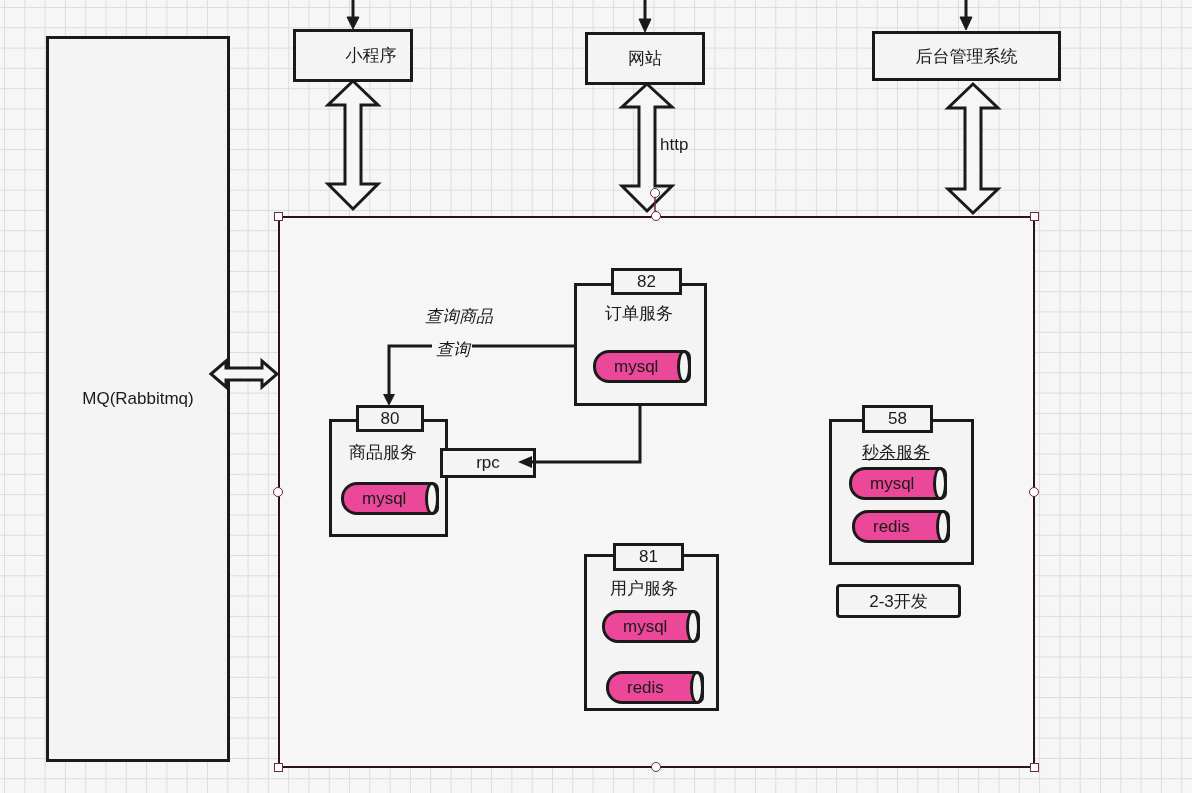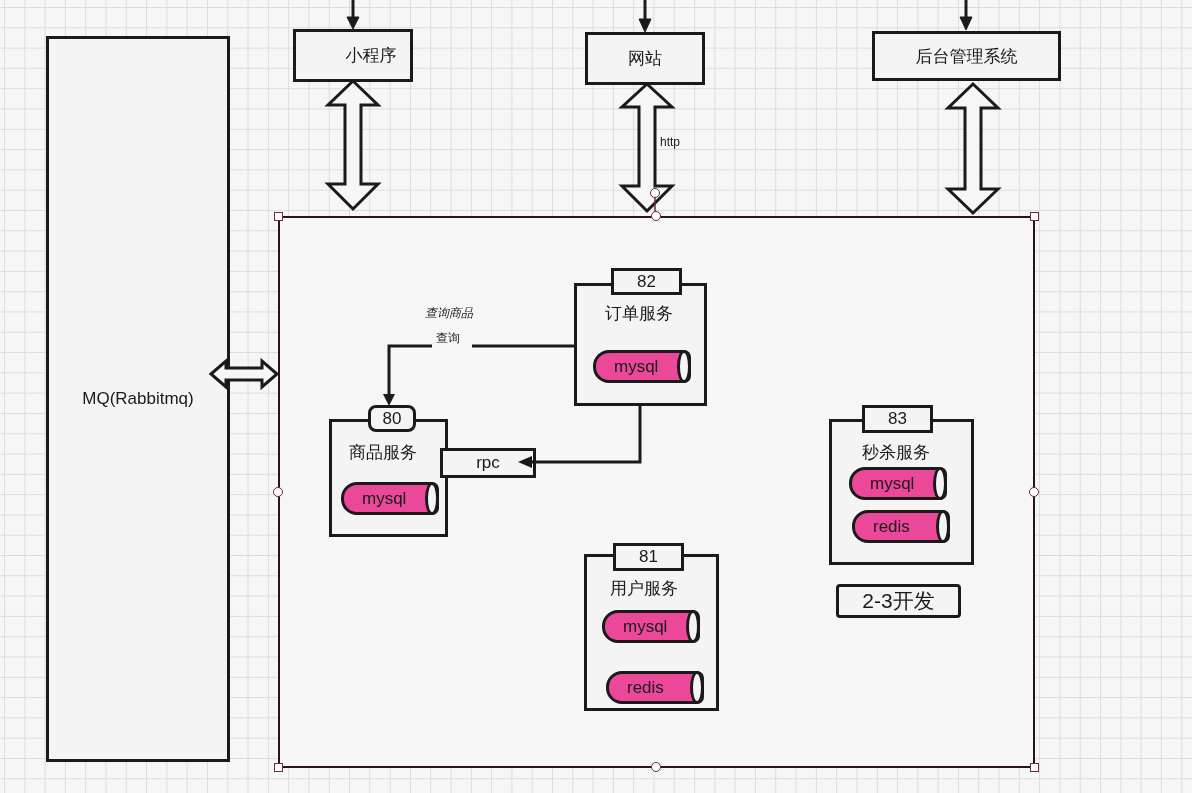--- a/index.html
+++ b/index.html
@@ -51,21 +51,21 @@
     border: 3px solid #1a1a1a; border-radius: 16px 7px 7px 16px;
     background: #ec4899;
     display: flex; align-items: center; padding-left: 18px;
     font-size: 17px;
   }
   .db .cap {
     position: absolute; right: -3px; top: -3px; width: 14px; height: 33px;
     box-sizing: border-box; border: 3px solid #1a1a1a; border-radius: 50%;
     background: #f4f4f4;
   }
-  .label { position: absolute; font-size: 12px; white-space: nowrap; text-align: right; }
+  .label { position: absolute; font-size: 17px; white-space: nowrap; text-align: right; }
   svg.overlay { position: absolute; left: 0; top: 0; pointer-events: none; }
 </style>
 </head>
 <body>
 
 <div class="box" style="left:46px; top:36px; width:184px; height:726px;">
   <span>MQ(Rabbitmq)</span>
 </div>
 
 <div class="box" style="left:293px; top:29px; width:120px; height:53px;padding-left:36px;">
@@ -84,21 +84,21 @@
 <div class="port" style="left:611px; top:268px; width:71px; height:27px;">
   <span>82</span>
 </div>
 <div class="svc-title" style="left:605px; top:302px;">订单服务</div>
 <div class="db" style="left:593px; top:350px; width:98px;">
   <span>mysql</span>
   <span class="cap"></span>
 </div>
 
 <div class="svc" style="left:329px; top:419px; width:119px; height:118px;"></div>
-<div class="port" style="left:368px; top:405px; width:48px; height:27px;border-radius:8px;">
+<div class="port" style="left:356px; top:405px; width:68px; height:27px;">
   <span>80</span>
 </div>
 <div class="svc-title" style="left:349px; top:441px;text-align:right;">商品服务</div>
 <div class="db" style="left:341px; top:482px; width:98px;">
   <span>mysql</span>
   <span class="cap"></span>
 </div>
 <div class="port" style="left:440px; top:448px; width:96px; height:30px;">
   <span>rpc</span>
 </div>
@@ -112,32 +112,32 @@
   <span>mysql</span>
   <span class="cap"></span>
 </div>
 <div class="db" style="left:606px; top:671px; width:98px;">
   <span>redis</span>
   <span class="cap"></span>
 </div>
 
 <div class="svc" style="left:829px; top:419px; width:145px; height:146px;"></div>
 <div class="port" style="left:862px; top:405px; width:71px; height:28px;">
-  <span>83</span>
+  <span>58</span>
 </div>
-<div class="svc-title" style="left:862px; top:441px;">秒杀服务</div>
+<div class="svc-title" style="left:862px; top:441px;text-decoration:underline;">秒杀服务</div>
 <div class="db" style="left:849px; top:467px; width:98px;">
   <span>mysql</span>
   <span class="cap"></span>
 </div>
 <div class="db" style="left:852px; top:510px; width:98px;">
   <span>redis</span>
   <span class="cap"></span>
 </div>
-<div class="box" style="left:836px; top:584px; width:125px; height:34px; border-radius:4px; font-size:21px;">
+<div class="box" style="left:836px; top:584px; width:125px; height:34px; border-radius:4px; font-size:17px;">
   <span>2-3开发</span>
 </div>
 
 <div class="label" style="left:425px; top:305px;font-style:italic;">查询商品</div>
 <div class="label" style="left:660px; top:135px;">http</div>
 
 <svg class="overlay" width="1192" height="793" viewBox="0 0 1192 793">
 
   <g stroke="#1a1a1a" stroke-width="3" fill="#1a1a1a">
     <line x1="353" y1="0" x2="353" y2="20"></line>
@@ -161,21 +161,21 @@
   <polyline points="574,346 389,346 389,400" fill="none" stroke="#1a1a1a" stroke-width="3"></polyline>
   <polygon points="383,394 395,394 389,406" fill="#1a1a1a"></polygon>
   <rect x="432" y="336" width="40" height="22" fill="#f6f6f6"></rect>
 
   <polyline points="640,406 640,462 530,462" fill="none" stroke="#1a1a1a" stroke-width="3"></polyline>
   <polygon points="518,462 532,456 532,468" fill="#1a1a1a"></polygon>
 
   <line x1="655" y1="194" x2="655" y2="216" stroke="#6b2a38" stroke-width="1.5"></line>
 </svg>
 
-<div class="label" style="left:436px; top:330px;">查询</div>
+<div class="label" style="left:436px; top:338px;font-style:italic;">查询</div>
 
 <div class="handle-sq" style="left:274px; top:212px;"></div>
 <div class="handle-sq" style="left:1030px; top:212px;"></div>
 <div class="handle-sq" style="left:274px; top:763px;"></div>
 <div class="handle-sq" style="left:1030px; top:763px;"></div>
 <div class="handle-ci" style="left:651px; top:211px;"></div>
 <div class="handle-ci" style="left:651px; top:762px;"></div>
 <div class="handle-ci" style="left:273px; top:487px;"></div>
 <div class="handle-ci" style="left:1029px; top:487px;"></div>
 <div class="handle-ci" style="left:650px; top:188px;"></div>

